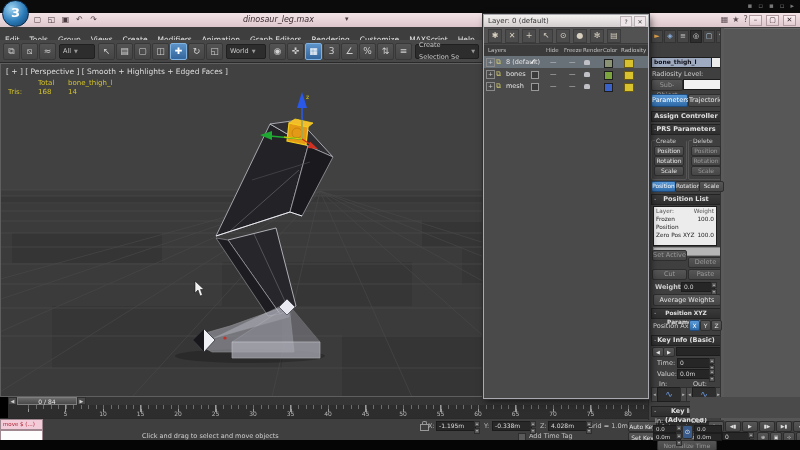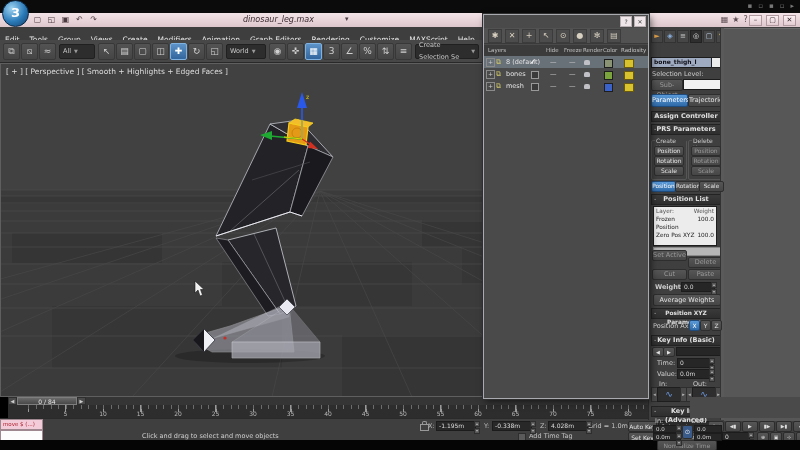--- a/index.html
+++ b/index.html
@@ -260,23 +260,40 @@
       <line x1="310" y1="139" x2="278" y2="136" stroke="#1fa832" stroke-width="1.6"></line>
       <polygon points="268,135 280,131 280,140" fill="#1fa832"></polygon>
       <line x1="310" y1="139" x2="310" y2="120" stroke="#e8d400" stroke-width="1.2"></line>
       <line x1="310" y1="139" x2="292" y2="137" stroke="#e8d400" stroke-width="1.2"></line>
       <line x1="310" y1="139" x2="321" y2="146" stroke="#d23020" stroke-width="1.4"></line>
       <polygon points="326,149 318,141.5 316,148" fill="#d23020"></polygon>
     </g>
     <polygon points="203,281 203,293 206,290 208,296 210.5,295 208.5,289.5 212,289.5" fill="#f0f0f0" stroke="#1a1a1a" stroke-width="0.6"></polygon>
   </svg>
   <div class="abs" id="vp-label">[ + ] [ Perspective ] [ Smooth + Highlights + Edged Faces ]</div>
+  <div class="abs" id="vp-stats">
+    <table>
+      <tbody>
+            <tr>
+              <td></td>
+              <td>Total</td>
+              <td>bone_thigh_l</td>
+            </tr>
+      <tr>
+              <td>Tris:</td>
+              <td>168</td>
+              <td>14</td>
+            </tr>
+    </tbody>
+        </table>
+  </div>
 </div>
 
 <div class="abs" id="layer-window">
+  <div class="abs" id="lw-title">Layer: 0 (default)</div>
   <div class="abs ic-group" id="lw-btns">
         <span>?</span>
         <span>✕</span>
       </div>
   <div class="abs" id="lw-toolbar">
         <span>✱</span>
         <span>✕</span>
         <span>+</span>
         <span>↖</span>
         <span>⊙</span>
@@ -333,21 +350,21 @@
   <div class="abs cp-tabs" id="cp-tabs">
         <span style="color: rgb(224, 160, 72);">►</span>
         <span style="color: rgb(138, 176, 224);">◈</span>
         <span style="color: rgb(204, 204, 204);">≡</span>
         <span class="act" style="color: rgb(232, 232, 232);">◎</span>
         <span style="color: rgb(184, 208, 232);">▢</span>
         <span style="color: rgb(216, 192, 96);">⚒</span>
       </div>
   <div class="cfield" style="left:2px;top:29px;width:56px;height:9px;background:#9fabc0;color:#101018;font-weight:bold;">bone_thigh_l</div>
   <div class="abs" style="left:62px;top:29px;width:9px;height:9px;background:#ececec;border:1px solid #222;"></div>
-  <div class="clabel" style="left:3px;top:42px;">Selection Level:</div>
+  <div class="clabel" style="left:3px;top:42px;">Radiosity Level:</div>
   <div class="cbtn dim" style="left:2px;top:51px;width:30px;height:10px;line-height:10px;">Sub-Object</div>
   <div class="cfield" style="left:34px;top:51px;width:37px;height:9px;background:#f2f2f2;"></div>
   <div class="cbtn blue" style="left:2px;top:66px;width:35px;height:11px;line-height:11px;">Parameters</div>
   <div class="cbtn" style="left:39px;top:66px;width:33px;height:11px;line-height:11px;">Trajectories</div>
 
   <div class="roll" style="top:83px;"><b>+</b><span>Assign Controller</span></div>
 
   <div class="roll" style="top:96px;"><b>-</b><span>PRS Parameters</span></div>
   <div class="group" style="left:2px;top:112px;width:34px;height:38px;">
     <span class="gt">Create Key</span>

